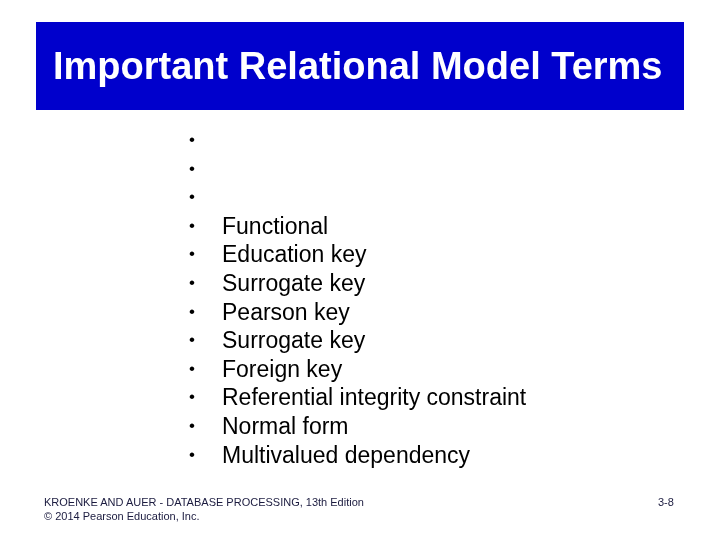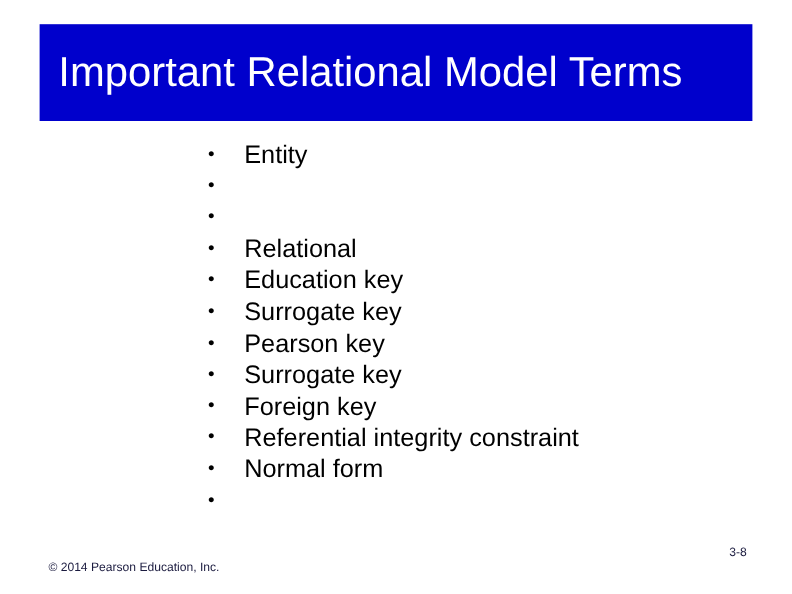--- a/index.html
+++ b/index.html
@@ -34,21 +34,21 @@
     background: #0000CC;
     display: flex;
     align-items: center;
     box-sizing: border-box;
     padding-left: 17px;
   }
   #title-text {
     color: #ffffff;
     font-size: 38px;
     line-height: 42px;
-    font-weight: normal;
+    font-weight: bold;
     letter-spacing: 0px;
     white-space: nowrap;
   }
 
   
   #bullet-list {
     position: absolute;
     left: 185px;
     top: 126px;
     width: 500px;
@@ -103,49 +103,48 @@
     color: #1b1b3f;
     font-size: 11px;
     line-height: 14px;
     white-space: nowrap;
   }
   #slide-number {
     position: absolute;
     left: 614px;
     top: 0;
     width: 26px;
-    text-align: center;
+    text-align: left;
     color: #1b1b3f;
     font-size: 11px;
     line-height: 14px;
   }
 </style>
 </head>
 <body>
 
 <div id="slide">
 
   <div id="title-banner">
     <div id="title-text">Important Relational Model Terms</div>
   </div>
 
   <ul id="bullet-list">
     <li>
       <span class="bullet-marker">•</span>
-      <span class="bullet-label">Entity</span>
     </li>
     <li>
       <span class="bullet-marker">•</span>
     </li>
     <li>
       <span class="bullet-marker">•</span>
     </li>
     <li>
       <span class="bullet-marker">•</span>
-      <span class="bullet-label">Relational</span>
+      <span class="bullet-label">Functional</span>
     </li>
     <li>
       <span class="bullet-marker">•</span>
       <span class="bullet-label">Education key</span>
     </li>
     <li>
       <span class="bullet-marker">•</span>
       <span class="bullet-label">Surrogate key</span>
     </li>
     <li>
@@ -163,21 +162,23 @@
     <li>
       <span class="bullet-marker">•</span>
       <span class="bullet-label">Referential integrity constraint</span>
     </li>
     <li>
       <span class="bullet-marker">•</span>
       <span class="bullet-label">Normal form</span>
     </li>
     <li>
       <span class="bullet-marker">•</span>
+      <span class="bullet-label">Multivalued dependency</span>
     </li>
   </ul>
 
   <div id="footer">
+    <div id="footer-credit">KROENKE AND AUER - DATABASE PROCESSING, 13th Edition</div>
     <div id="footer-copyright">© 2014 Pearson Education, Inc.</div>
     <div id="slide-number">3-8</div>
   </div>
 
 </div>
 
 </body></html>

